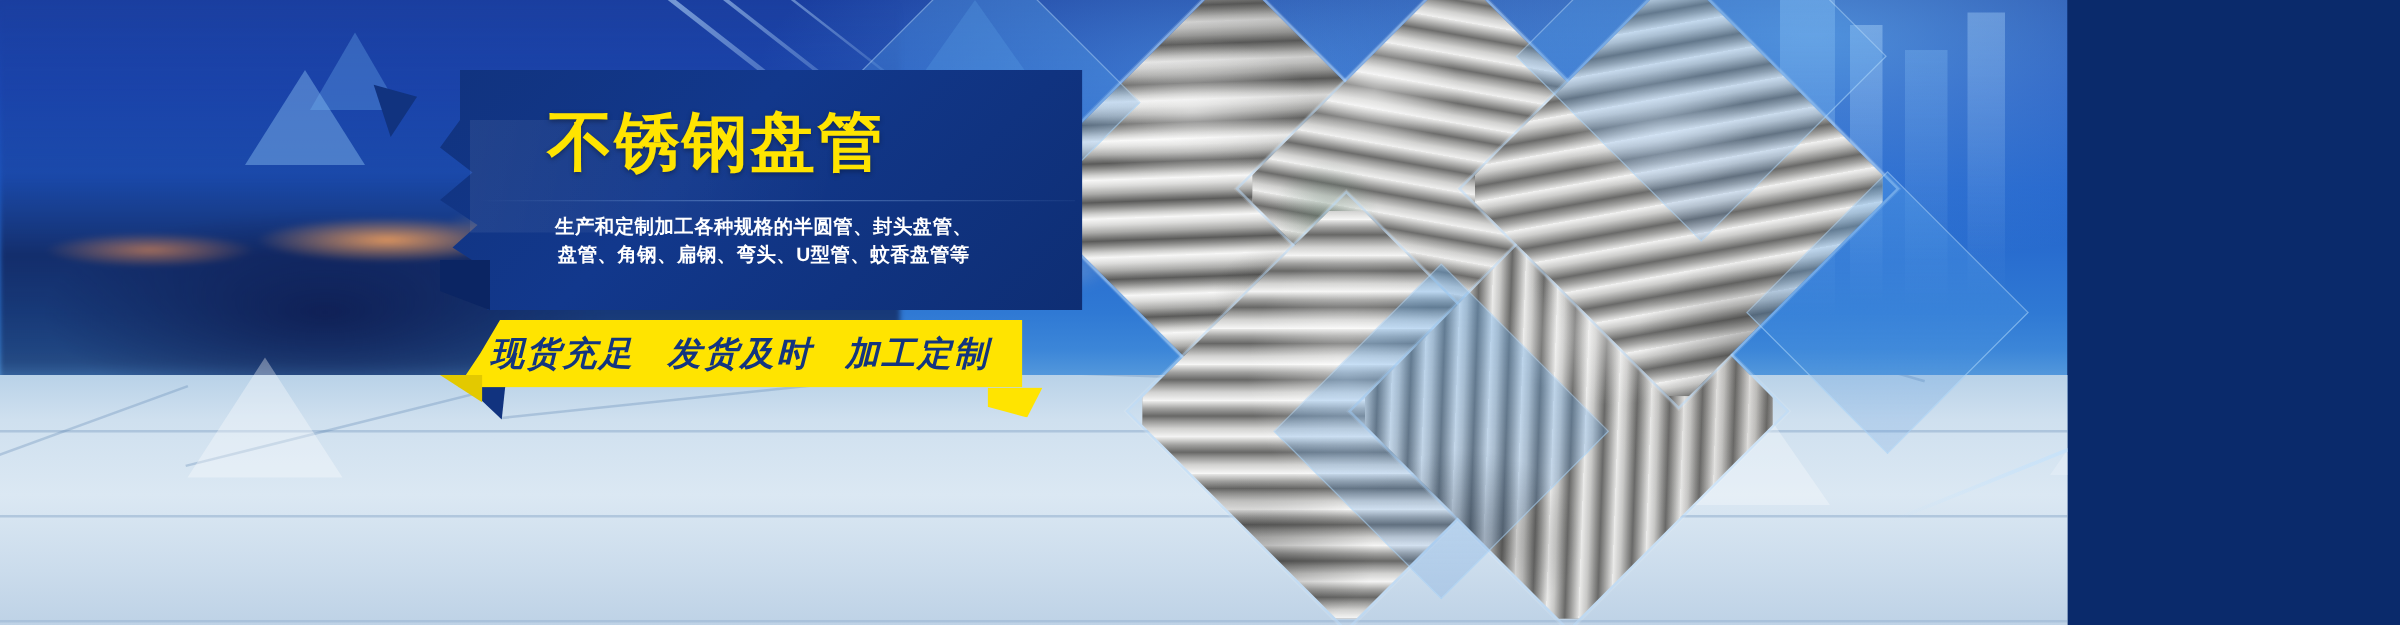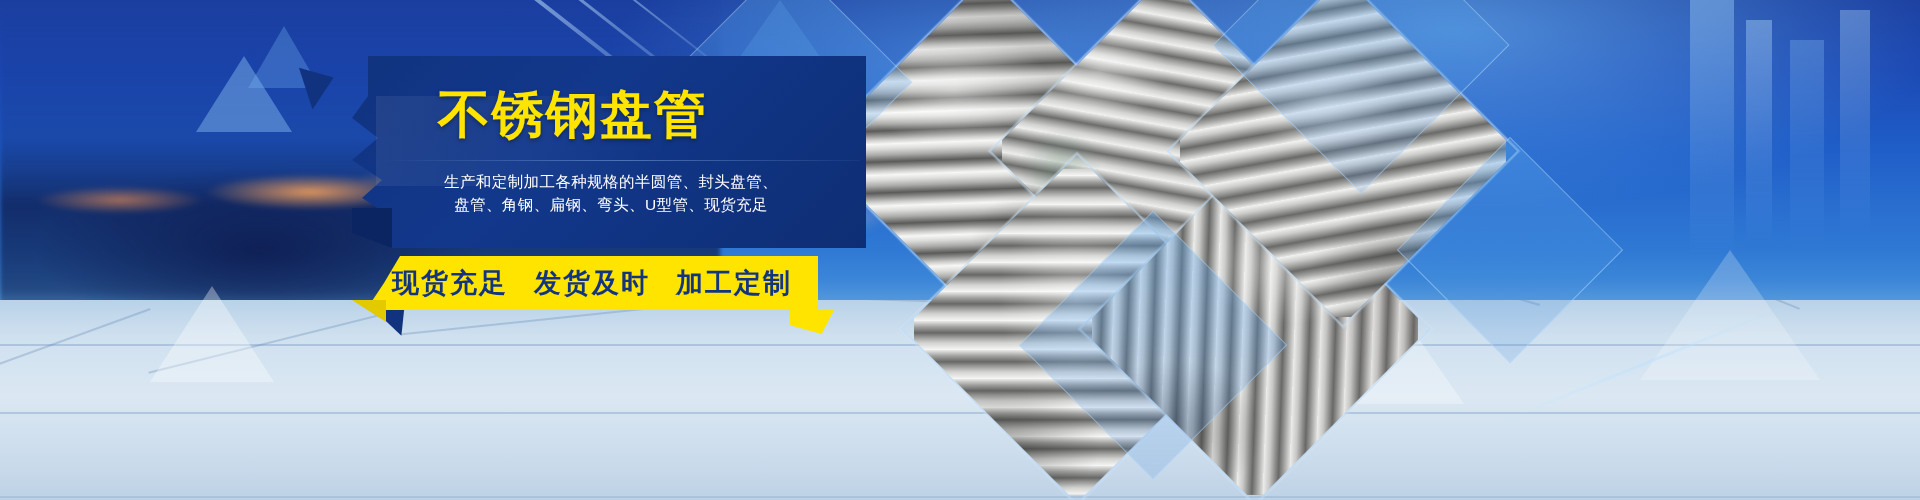--- a/index.html
+++ b/index.html
@@ -1,20 +1,20 @@
 <!DOCTYPE html>
 <html><head>
 <meta charset="utf-8">
 <style>
   * { margin:0; padding:0; box-sizing:border-box; }
   html,body { width:1920px; height:500px; overflow:hidden; background:#0a2a6b; }
   body { font-family:"Liberation Sans","DejaVu Sans",sans-serif; }
 
   #banner {
-    position:relative; width:1920px; height:500px; overflow:hidden;
+    position:relative; width:1654px; height:500px; overflow:hidden;
   }
 
   
   .bg-sky {
     position:absolute; inset:0;
     background:
       radial-gradient(ellipse 700px 260px at 1450px 30px, rgba(120,200,255,.55) 0%, rgba(70,150,230,0) 70%),
       radial-gradient(ellipse 520px 200px at 980px 60px, rgba(110,190,250,.45) 0%, rgba(60,140,220,0) 72%),
       linear-gradient(180deg,
         #1b3fa0 0%, #1c49b4 14%, #1f5ec8 30%,
@@ -147,21 +147,21 @@
 
   .title {
     position:absolute; left:438px; top:88px; width:360px;
     color:#ffe400; font-size:52px; line-height:1; font-weight:bold;
     letter-spacing:2px;
     text-shadow:0 2px 4px rgba(0,0,0,.35);
     white-space:nowrap;
   }
   .subtitle {
     position:absolute; left:376px; top:170px; width:470px;
-    color:#ffffff; font-size:15.5px; line-height:23px; font-weight:normal;
+    color:#ffffff; font-size:15.5px; line-height:23px; font-weight:bold;
     text-align:center; letter-spacing:.4px;
   }
   .subtitle div { white-space:nowrap; }
 
   
   .ytag {
     position:absolute; left:366px; top:256px; width:452px; height:54px;
     background:#ffe400;
     clip-path:polygon(34px 0, 100% 0, 100% 100%, 0 100%, 18px 50%);
   }
@@ -173,20 +173,21 @@
   .ytag-tailR {
     position:absolute; left:790px; top:310px; width:44px; height:24px;
     background:#ffe400;
     clip-path:polygon(0 0, 100% 0, 72% 100%, 0 64%);
   }
   .ytag-text {
     position:absolute; left:366px; top:256px; width:452px; height:54px;
     display:flex; align-items:center; justify-content:center; gap:26px;
     color:#13357f; font-size:27px; font-weight:bold; letter-spacing:2px;
     white-space:nowrap;
+    font-style:italic;
   }
 
   
   .collage { position:absolute; left:832px; top:-40px; width:580px; height:580px; }
   .dia {
     position:absolute; width:250px; height:250px;
     transform:rotate(45deg); overflow:hidden;
     border:2px solid rgba(190,220,250,.55);
     box-shadow:0 0 0 1px rgba(255,255,255,.12);
   }
@@ -352,21 +353,21 @@
 
   <div class="ribbon"></div>
   <div class="ribbon-fold"></div>
   <div class="ribbon-sheen"></div>
   <div class="ribbon-divider"></div>
 
   <div class="title">不锈钢盘管</div>
 
   <div class="subtitle">
     <div>生产和定制加工各种规格的半圆管、封头盘管、</div>
-    <div>盘管、角钢、扁钢、弯头、U型管、现货充足</div>
+    <div>盘管、角钢、扁钢、弯头、U型管、蚊香盘管等</div>
   </div>
 
   <div class="ytag"></div>
   <div class="ytag-tailL"></div>
   <div class="ytag-tailR"></div>
   <div class="ytag-text">
     <span>现货充足</span>
     <span>发货及时</span>
     <span>加工定制</span>
   </div>

